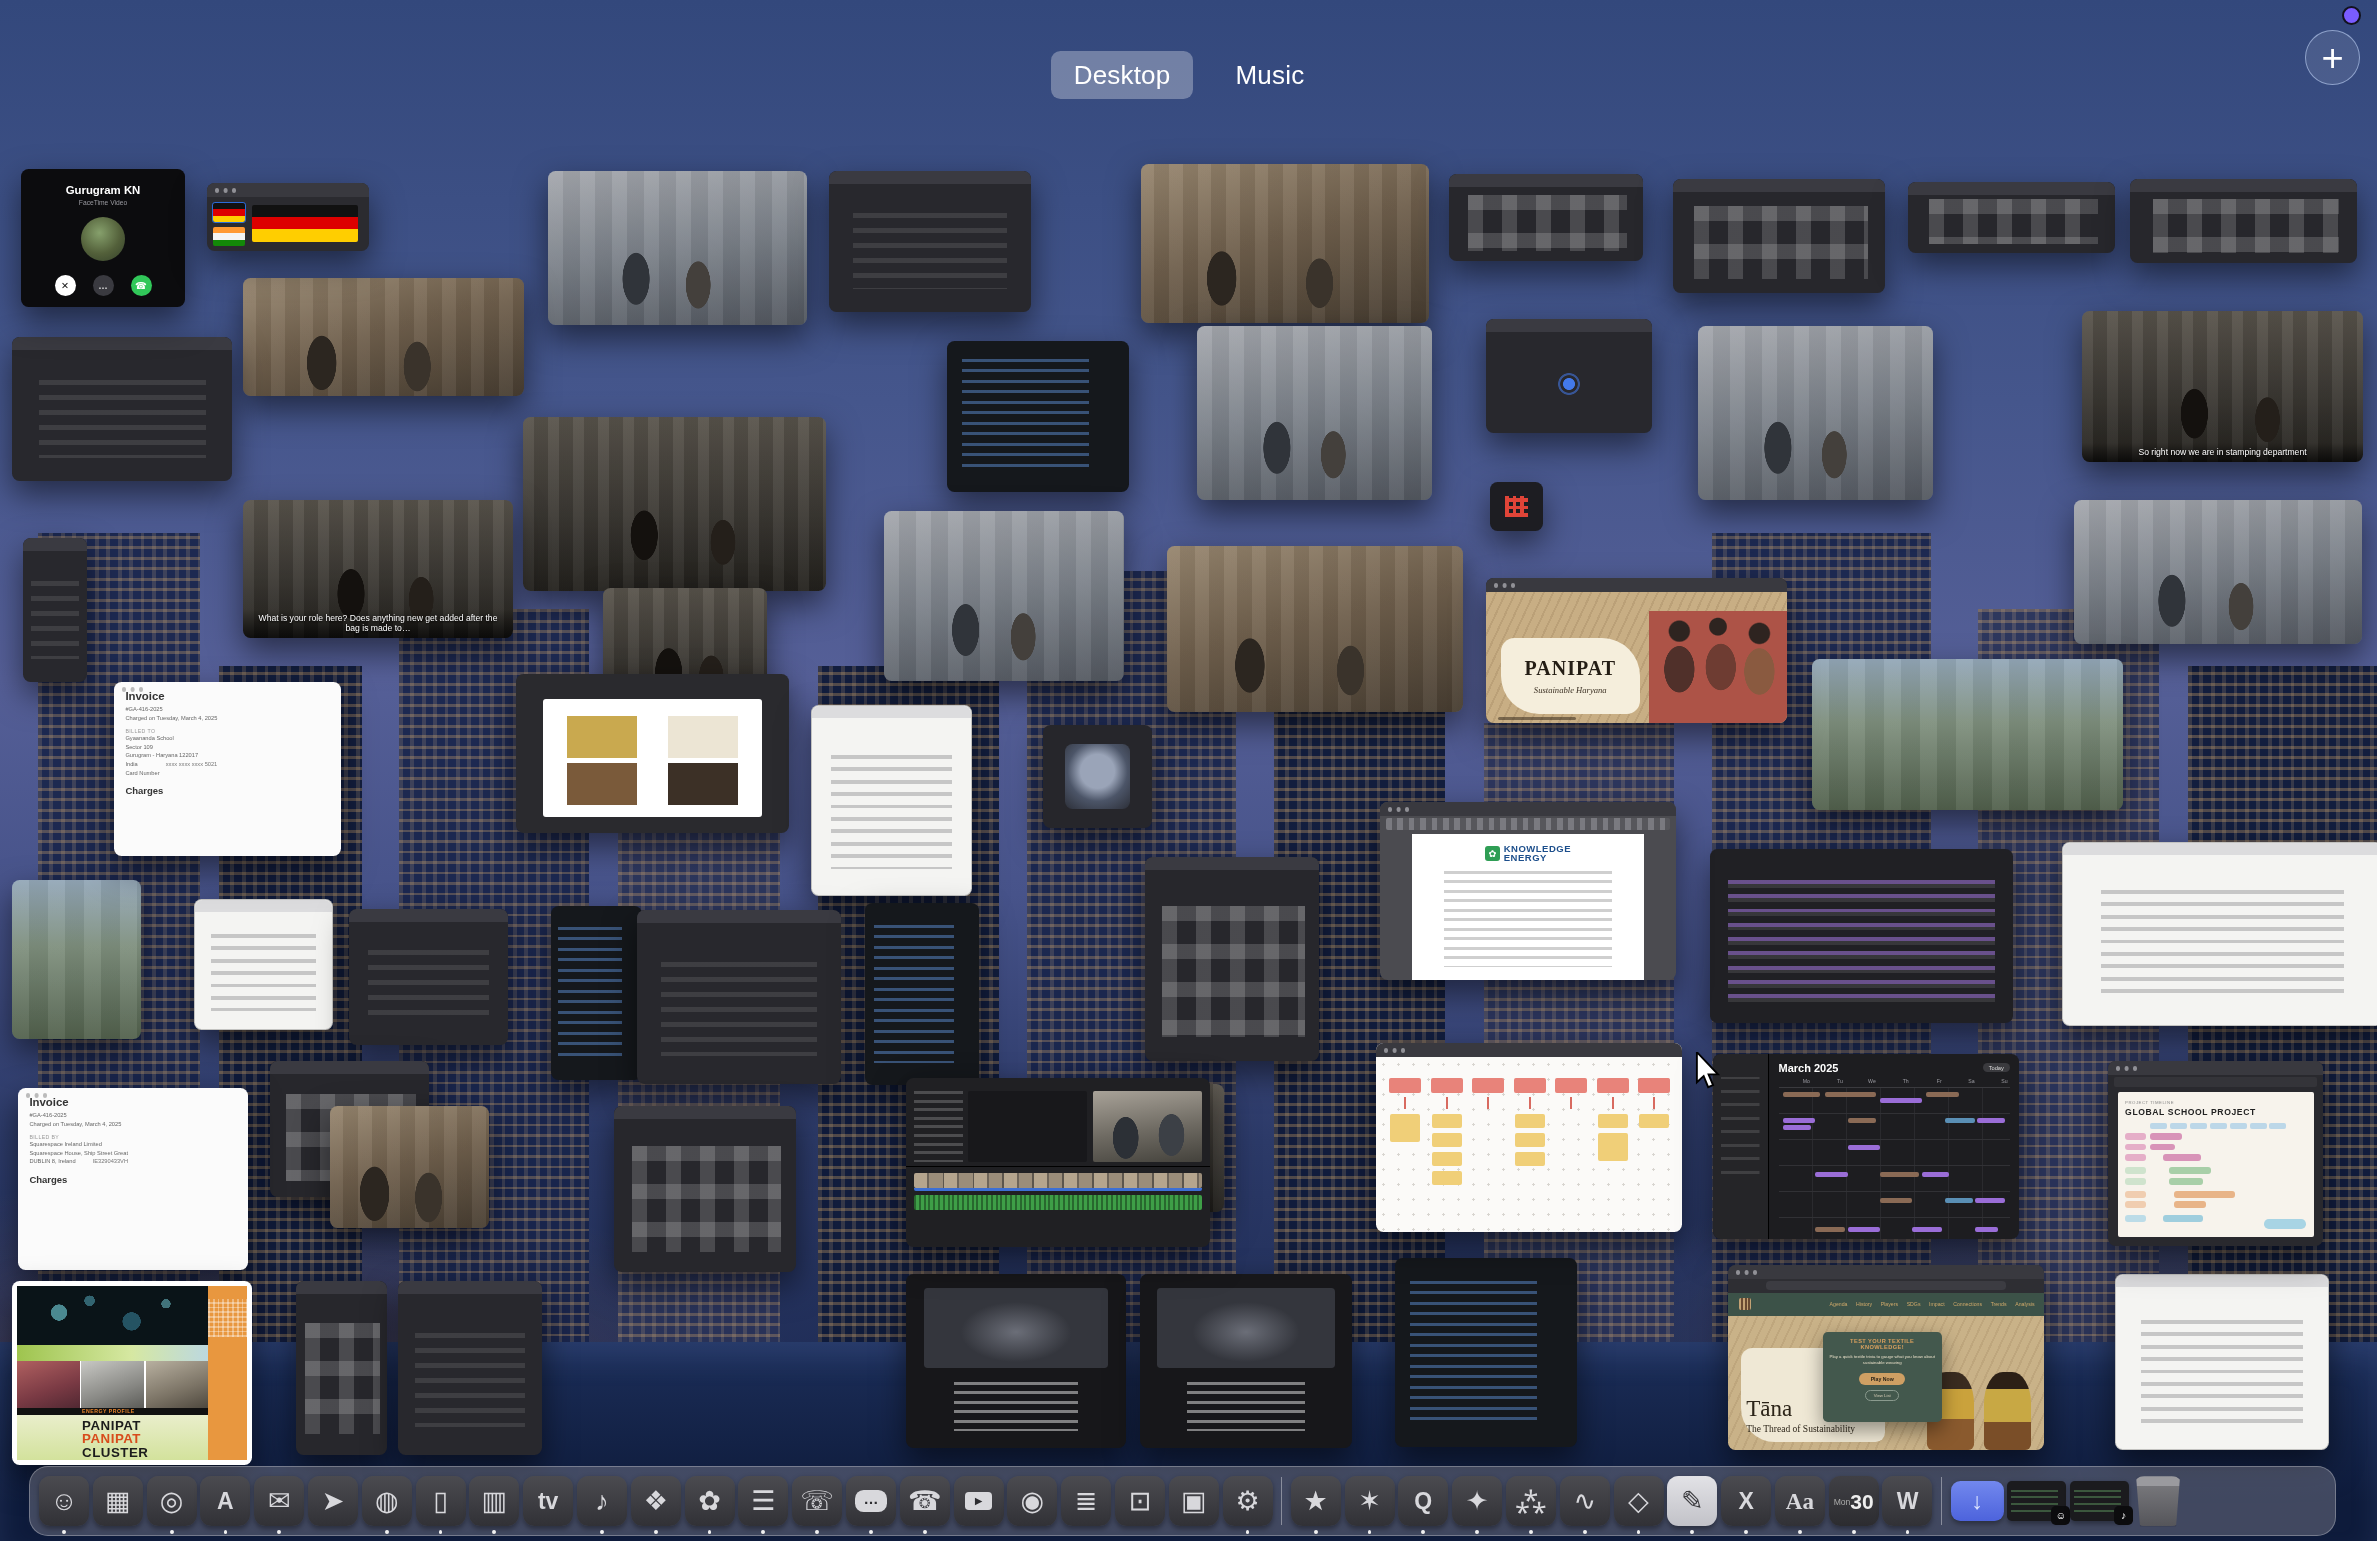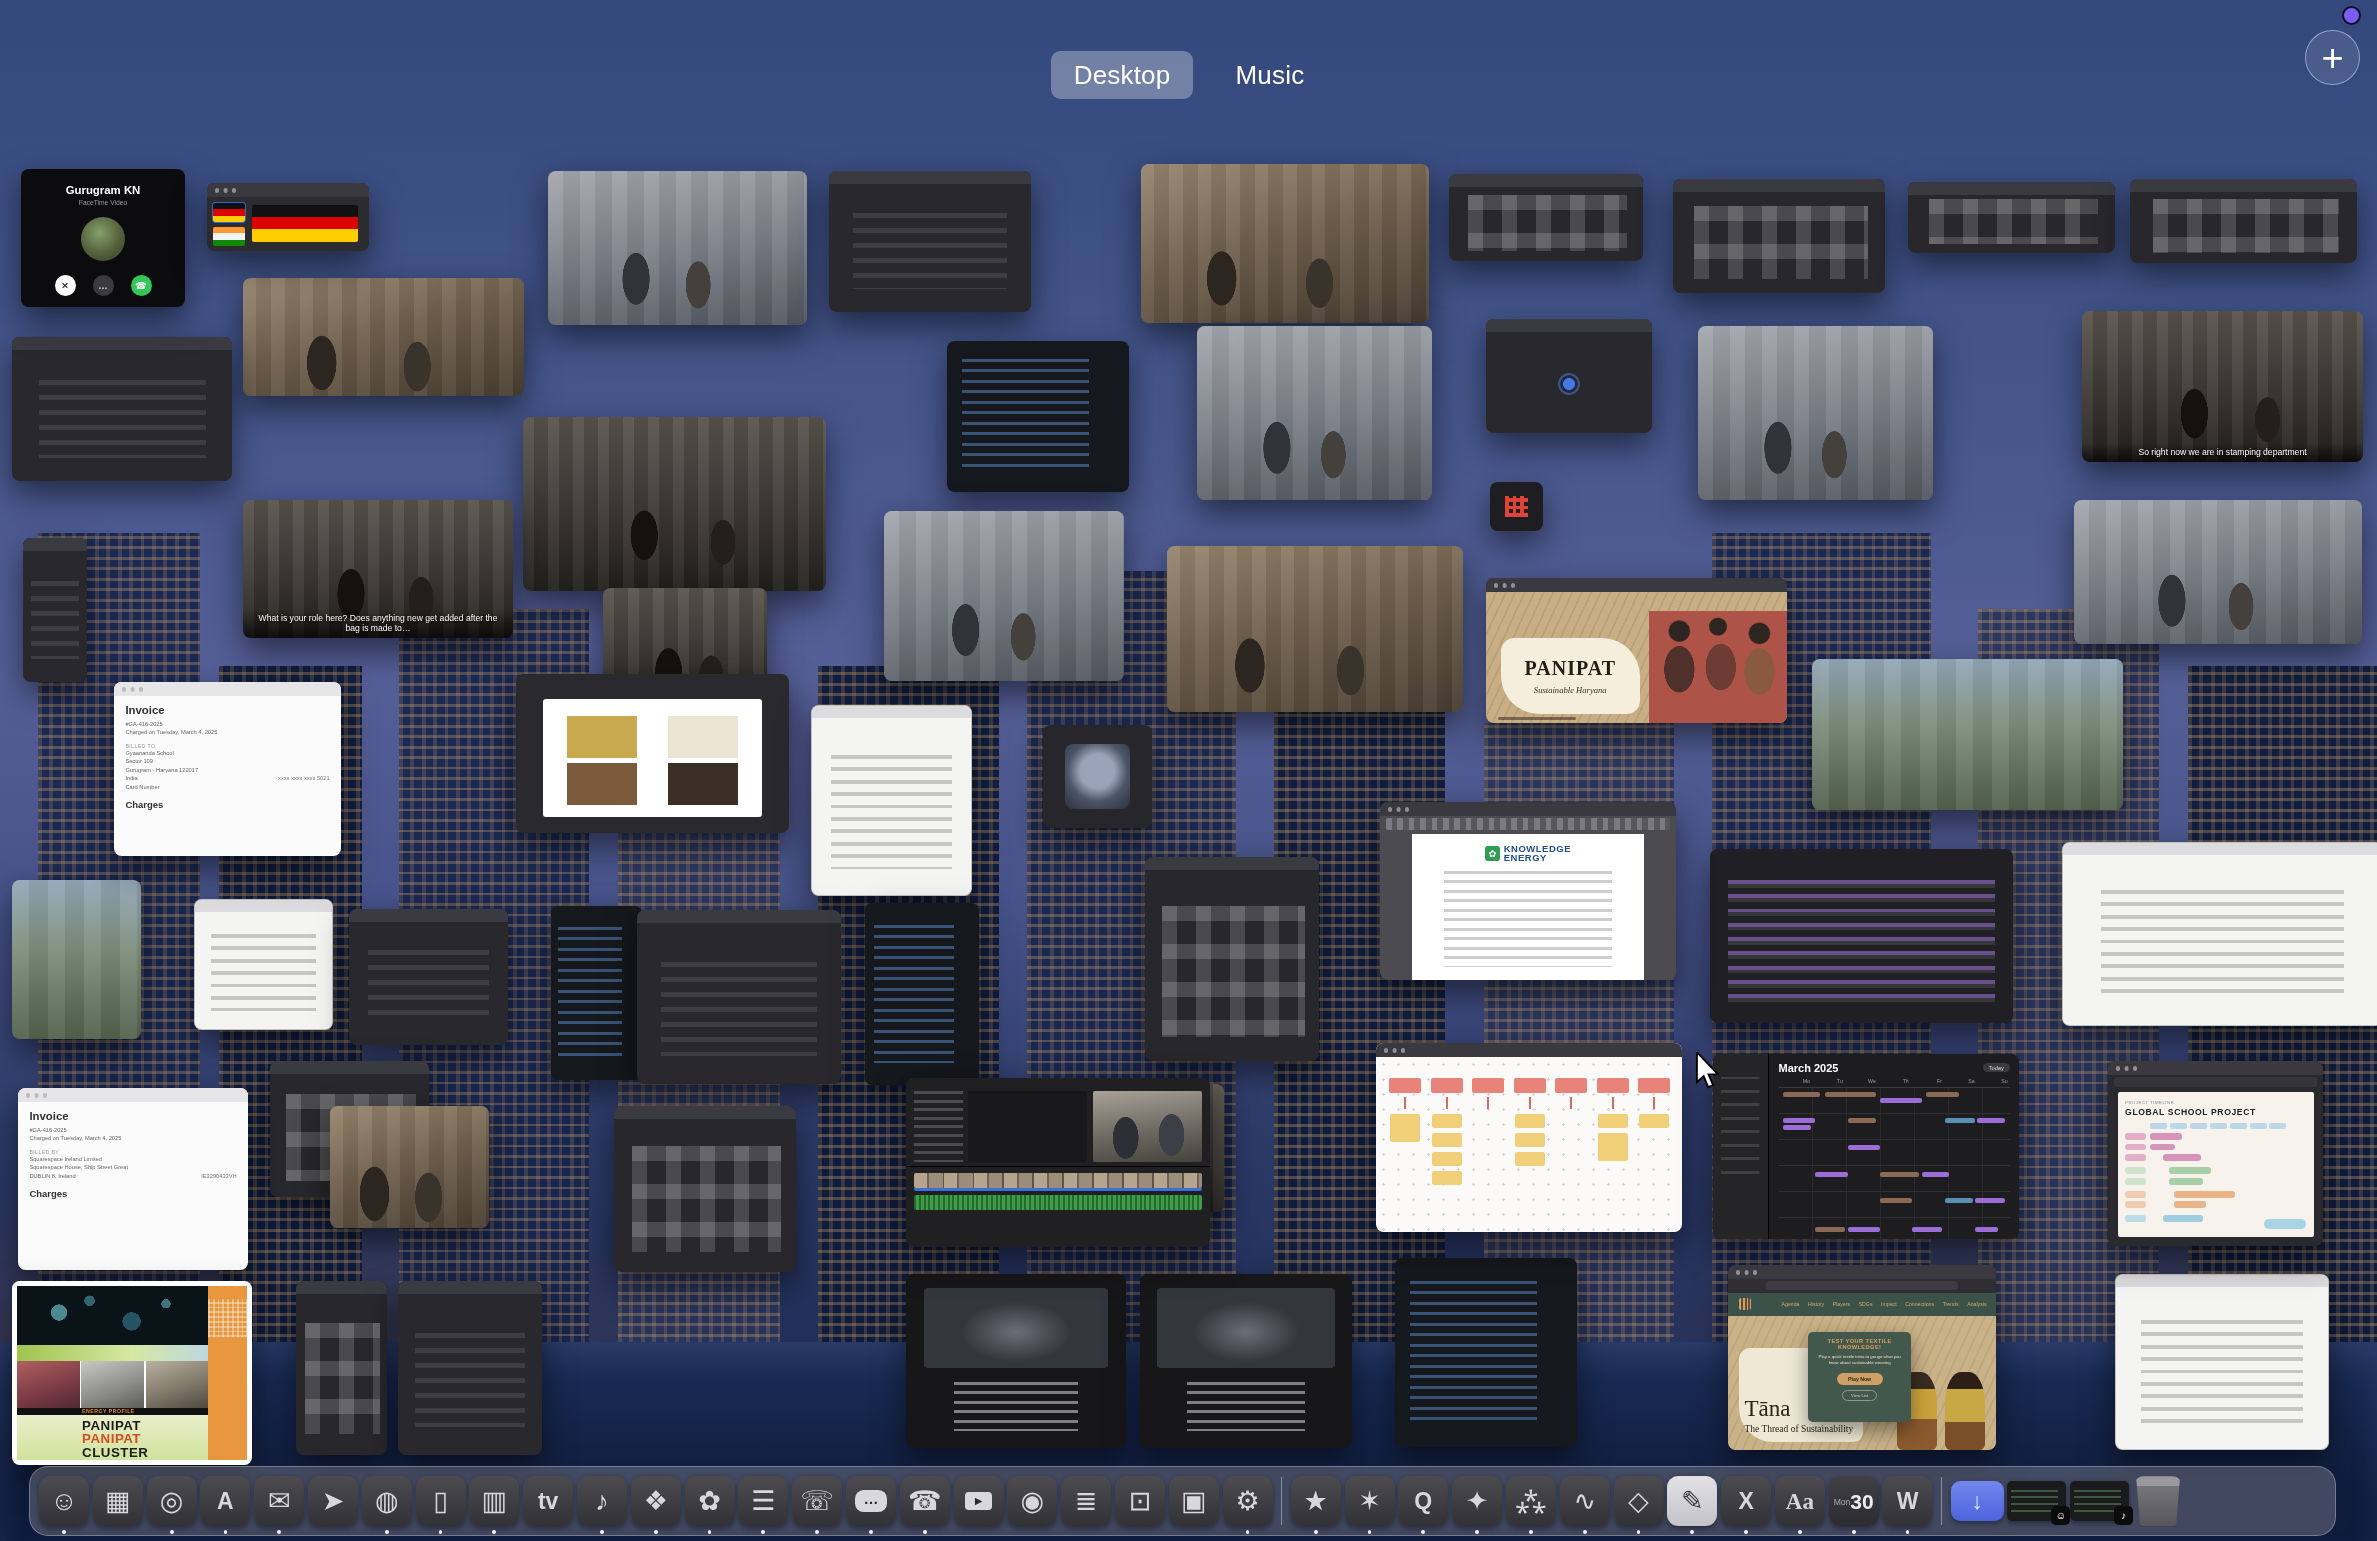--- a/index.html
+++ b/index.html
@@ -109,21 +109,21 @@
   .fb.w{background:#fff;color:#111}.fb.g{background:#3a3a40;color:#ddd;font-weight:bold}.fb.c{background:#31c759;color:#fff}
   
   .flags{background:#2b2b30;display:flex;flex-direction:column}
   .fl-body{flex:1;display:flex;gap:7.6px;padding:5.7px}
   .fl-side{width:32px;display:flex;flex-direction:column;gap:4.8px}
   .fl-th{height:19px;border-radius:1.9px}
   .fl-de{background:linear-gradient(180deg,#111 0 33%,#d00 33% 66%,#ffce00 66% 100%);outline:1.9px solid #2a6bd8}
   .fl-in{background:linear-gradient(180deg,#ff9933 0 33%,#f4f4f4 33% 66%,#138808 66% 100%)}
   .fl-main{flex:1;background:linear-gradient(180deg,#111 0 33%,#d00 33% 66%,#ffce00 66% 100%);border-radius:1.9px;margin:1.9px 5.7px 3.8px 0}
   
-  .inv{background:#fbfbfb;display:flex;flex-direction:column}
+  .inv{background:#fbfbfb;display:flex;flex-direction:row}
   .inv-body{padding:7.6px 11.4px;color:#333}
   .inv-h{font-size:11.4px;font-weight:bold;margin-bottom:3.8px}
   .inv-s{font-size:5.7px;color:#666;line-height:8.6px}
   .inv-sec{font-size:5.2px;color:#999;margin-top:5.7px;letter-spacing:0.4px}
   .inv-ch{font-size:9.5px;font-weight:bold;margin-top:7.6px}
   .inv-right{float:right;color:#777}
   
   .pan{background:#242428;display:flex;flex-direction:column}
   .pan-slide{flex:1;position:relative;background:
     repeating-linear-gradient(115deg, rgba(90,60,30,.12) 0 1.9px, transparent 1.9px 8.6px),#c8ae84}
@@ -552,21 +552,21 @@
         <i class="b-org" style="left:49px;top:58px;width:61px"></i>
       <i class="lab r-org" style="top:68px"></i>
         <i class="b-org" style="left:49px;top:68px;width:32px"></i>
       <i class="lab r-blue" style="top:82px"></i>
         <i class="b-blue" style="left:38px;top:82px;width:40px"></i>
     </div>
     <div class="tl-btn"></div>
   </div>
 </div>
 
-<div class="win tana" style="left:1728px;top:1265px;width:268px;height:185px">
+<div class="win tana" style="left:1728px;top:1265px;width:316px;height:185px">
   <div class="chrome"></div>
   <div class="tn-url"></div>
   <div class="tn-nav">
     <span class="tn-logo"></span>
     <span style="flex:1"></span>
     <span style="display:flex;gap:6.7px">
         <span>Agenda</span>
         <span>History</span>
         <span>Players</span>
         <span>SDGs</span>

